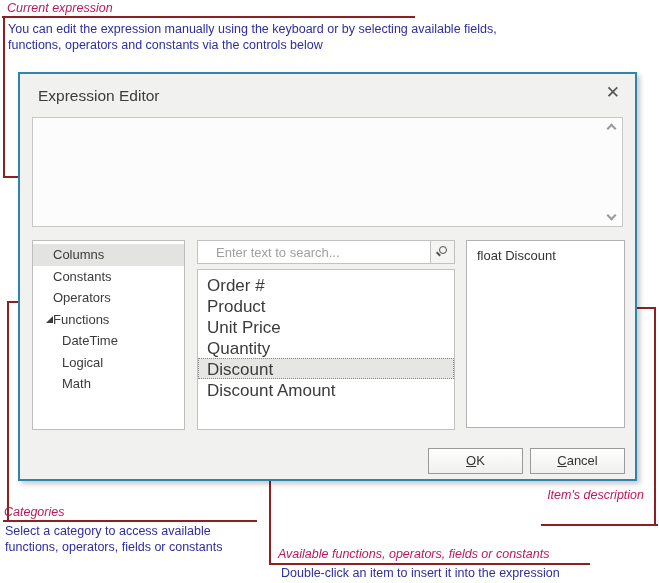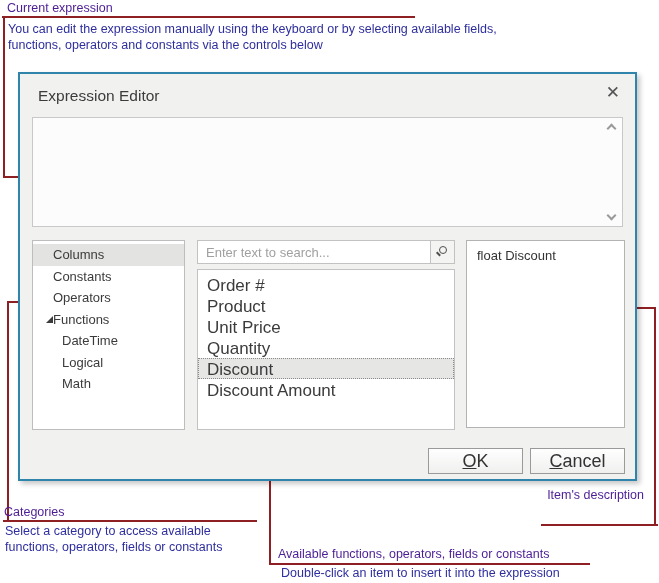--- a/index.html
+++ b/index.html
@@ -2,21 +2,21 @@
 <html><head>
 <meta charset="utf-8">
 <style>
   * { margin:0; padding:0; box-sizing:border-box; }
   html,body { width:659px; height:583px; }
   body {
     position:relative; overflow:hidden; background:#ffffff;
     font-family:"Liberation Sans", sans-serif; color:#3b3b3b;
   }
   
-  .note-red { position:absolute; color:#4c1d95; font-size:12.5px; white-space:nowrap; }
+  .note-red { position:absolute; color:#be185d; font-size:12.5px; white-space:nowrap;font-style:italic; }
   .note-blue { position:absolute; color:#2e2e9e; font-size:12.5px; line-height:16px; white-space:nowrap; }
   .callout { position:absolute; background:#8e2023; }
   .dot { position:absolute; width:6px; height:6px; background:#7c191c; }
 
   #ln-cur-under   { left:2px;  top:16px;  width:413px; height:2px; }
   #ln-cur-vert    { left:3px;  top:16px;  width:2px;  height:162px; }
   #ln-cur-horiz   { left:3px;  top:176px; width:38px; height:2px; }
   #dot-cur        { left:39px; top:174px; }
 
   #ln-cat-horiz   { left:7px;  top:301px; width:20px; height:2px; }
@@ -79,21 +79,21 @@
     border-left:7px solid transparent; border-bottom:7px solid #3c3c3c;
   }
 
   
   #search {
     position:absolute; left:177px; top:166px; width:258px; height:24px;
     background:#ffffff; border:1px solid #c2c2c2;
   }
   #search input {
     position:absolute; left:0; top:0; width:232px; height:22px; border:0; outline:0;
-    padding-left:8px; font-family:"Liberation Sans", sans-serif; font-size:13px; color:#3b3b3b;
+    padding-left:18px; font-family:"Liberation Sans", sans-serif; font-size:13px; color:#3b3b3b;
     background:transparent;
   }
   #search input::placeholder { color:#a0a0a0; opacity:1; }
   #search-btn {
     position:absolute; right:0; top:0; width:24px; height:22px;
     background:#f4f4f3; border-left:1px solid #c2c2c2;
   }
   .mag { position:absolute; left:8px; top:5px; width:8px; height:8px;
          border:1.6px solid #4f4f4f; border-radius:50%; }
   .mag::after { content:""; position:absolute; width:5px; height:1.8px; background:#4f4f4f;
@@ -111,21 +111,21 @@
   #desc {
     position:absolute; left:446px; top:166px; width:159px; height:188px;
     background:#ffffff; border:1px solid #b3b3b3;
   }
   #desc-text { position:absolute; left:10px; top:7px; font-size:13px; color:#333; }
 
   
   .btn {
     position:absolute; top:374px; width:95px; height:26px;
     background:linear-gradient(#fefefe,#f0f0ef); border:1px solid #9a9a9a;
-    font-size:18px; color:#333; text-align:center; line-height:24px; cursor:default;
+    font-size:13px; color:#333; text-align:center; line-height:24px; cursor:default;
   }
   #btn-ok { left:408px; }
   #btn-cancel { left:510px; }
   .mn { text-decoration:underline; }
 </style>
 </head>
 <body>
 
 <div class="callout" id="ln-cur-under"></div>
 <div class="callout" id="ln-cur-vert"></div>

